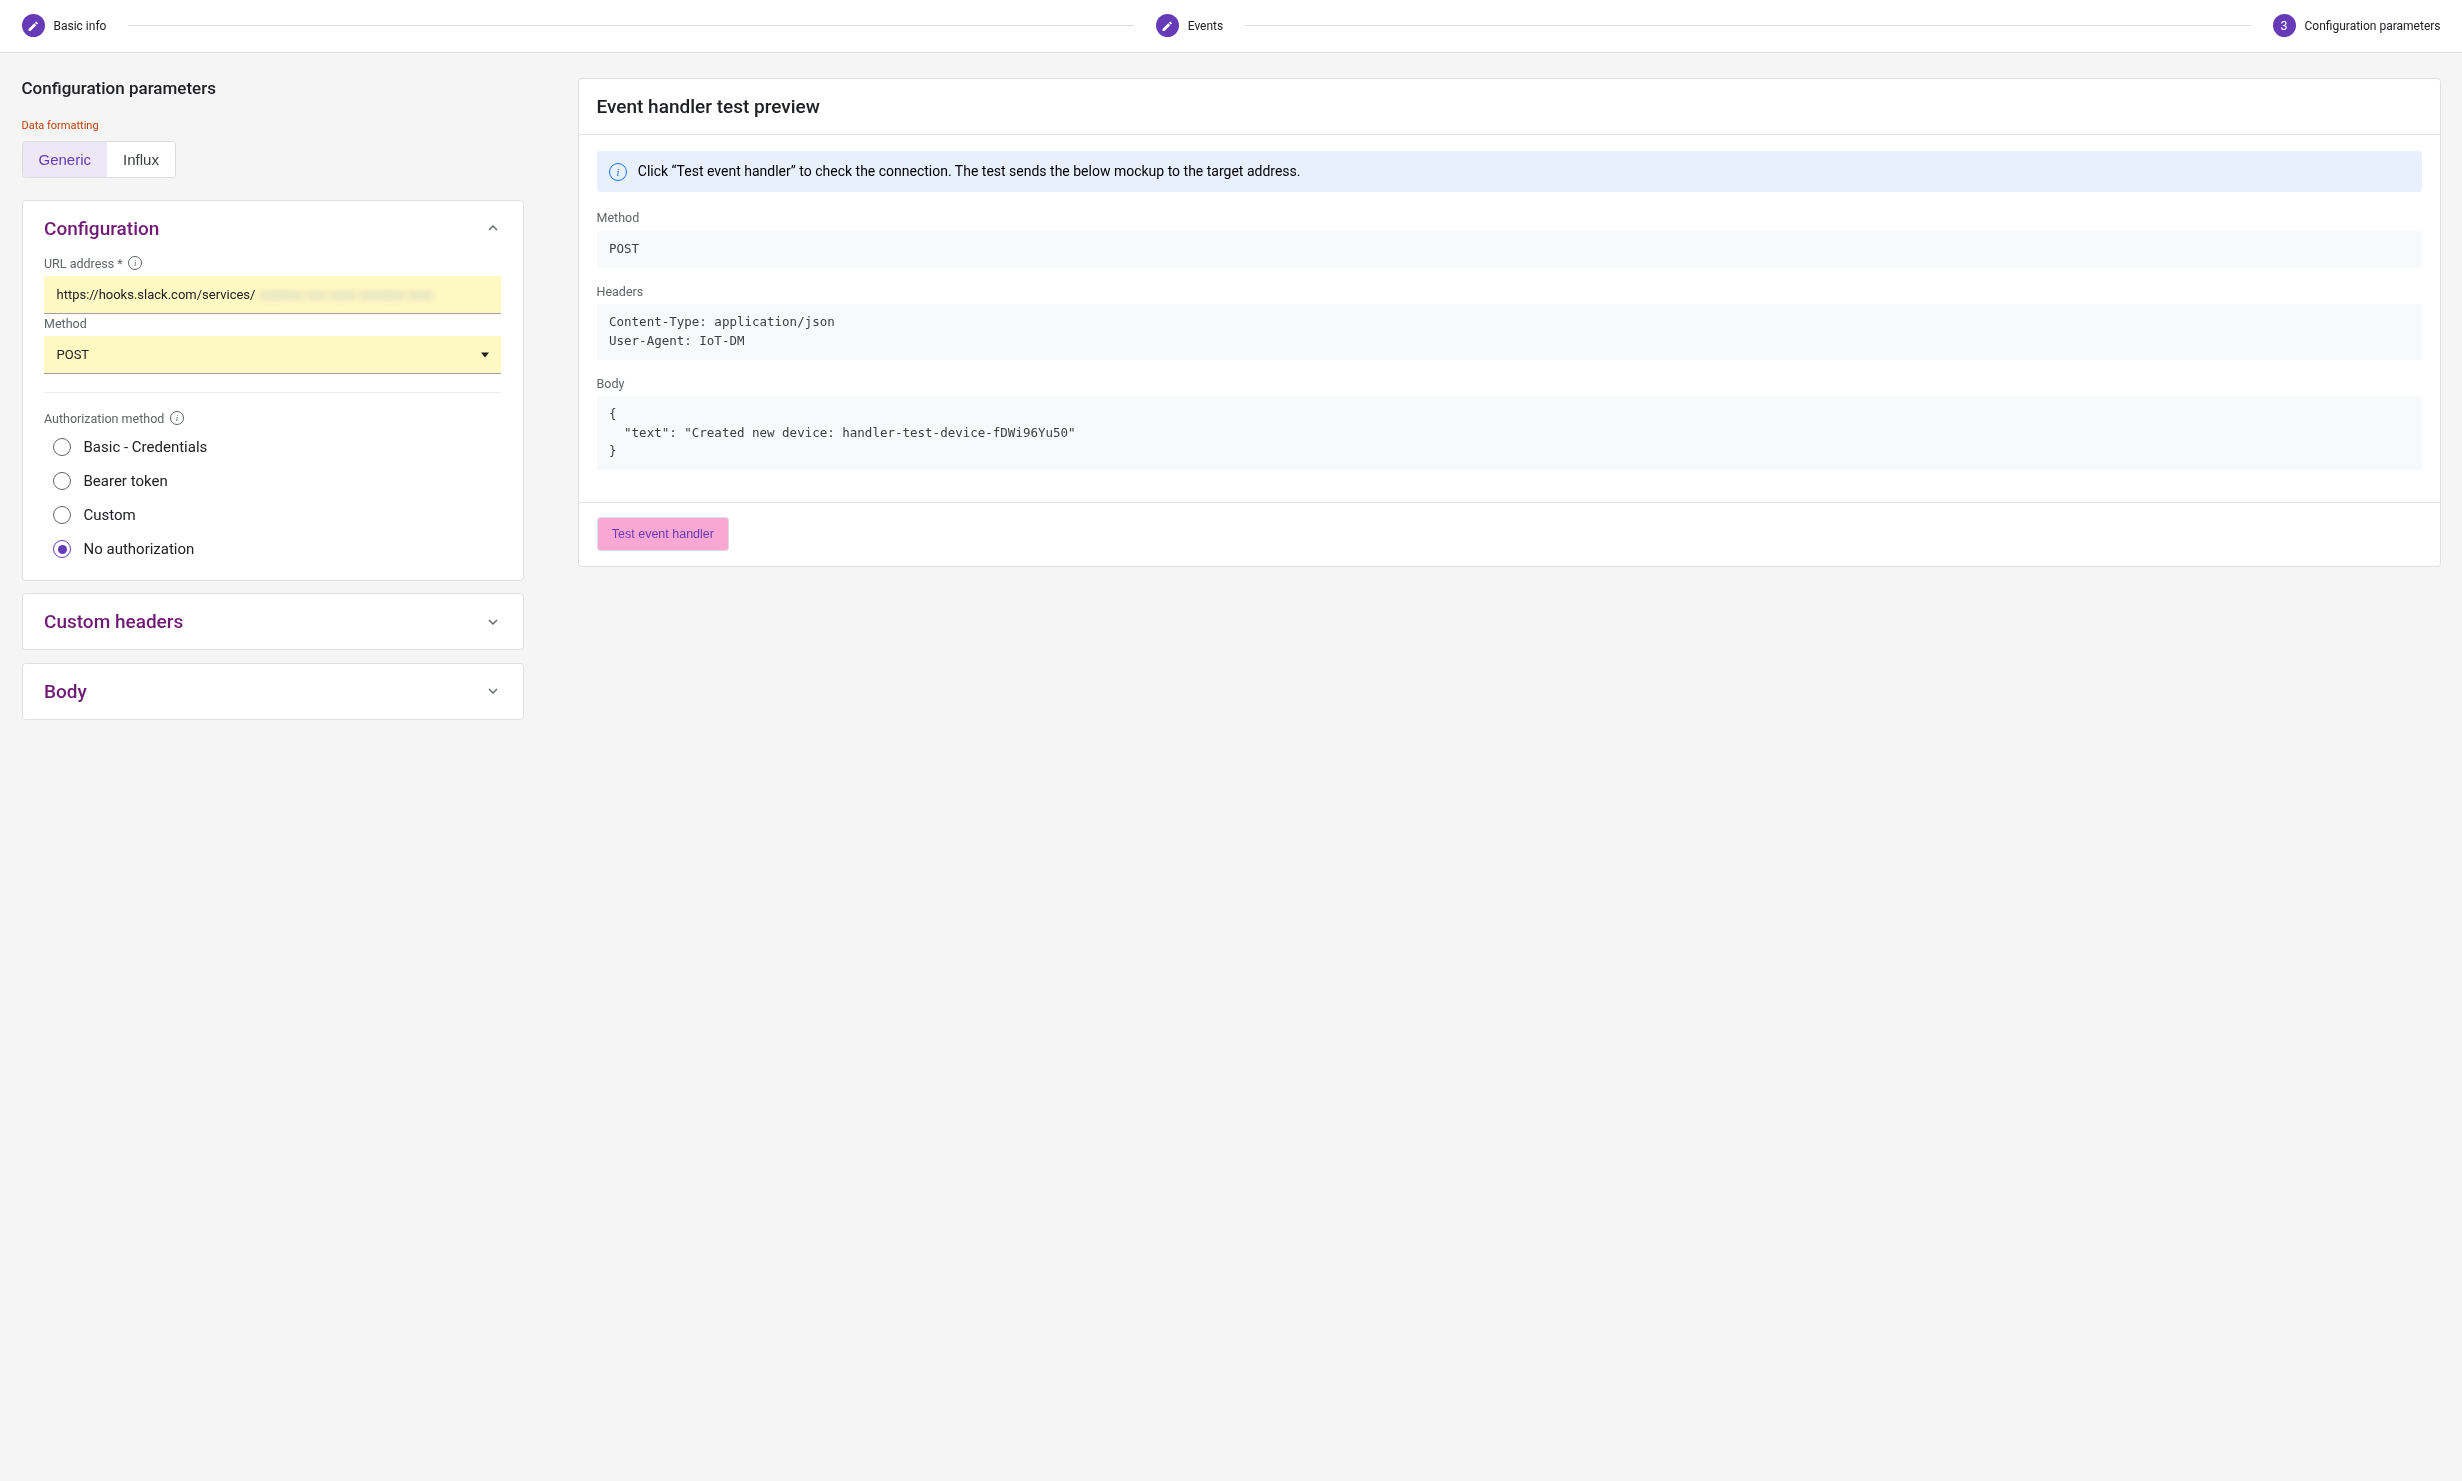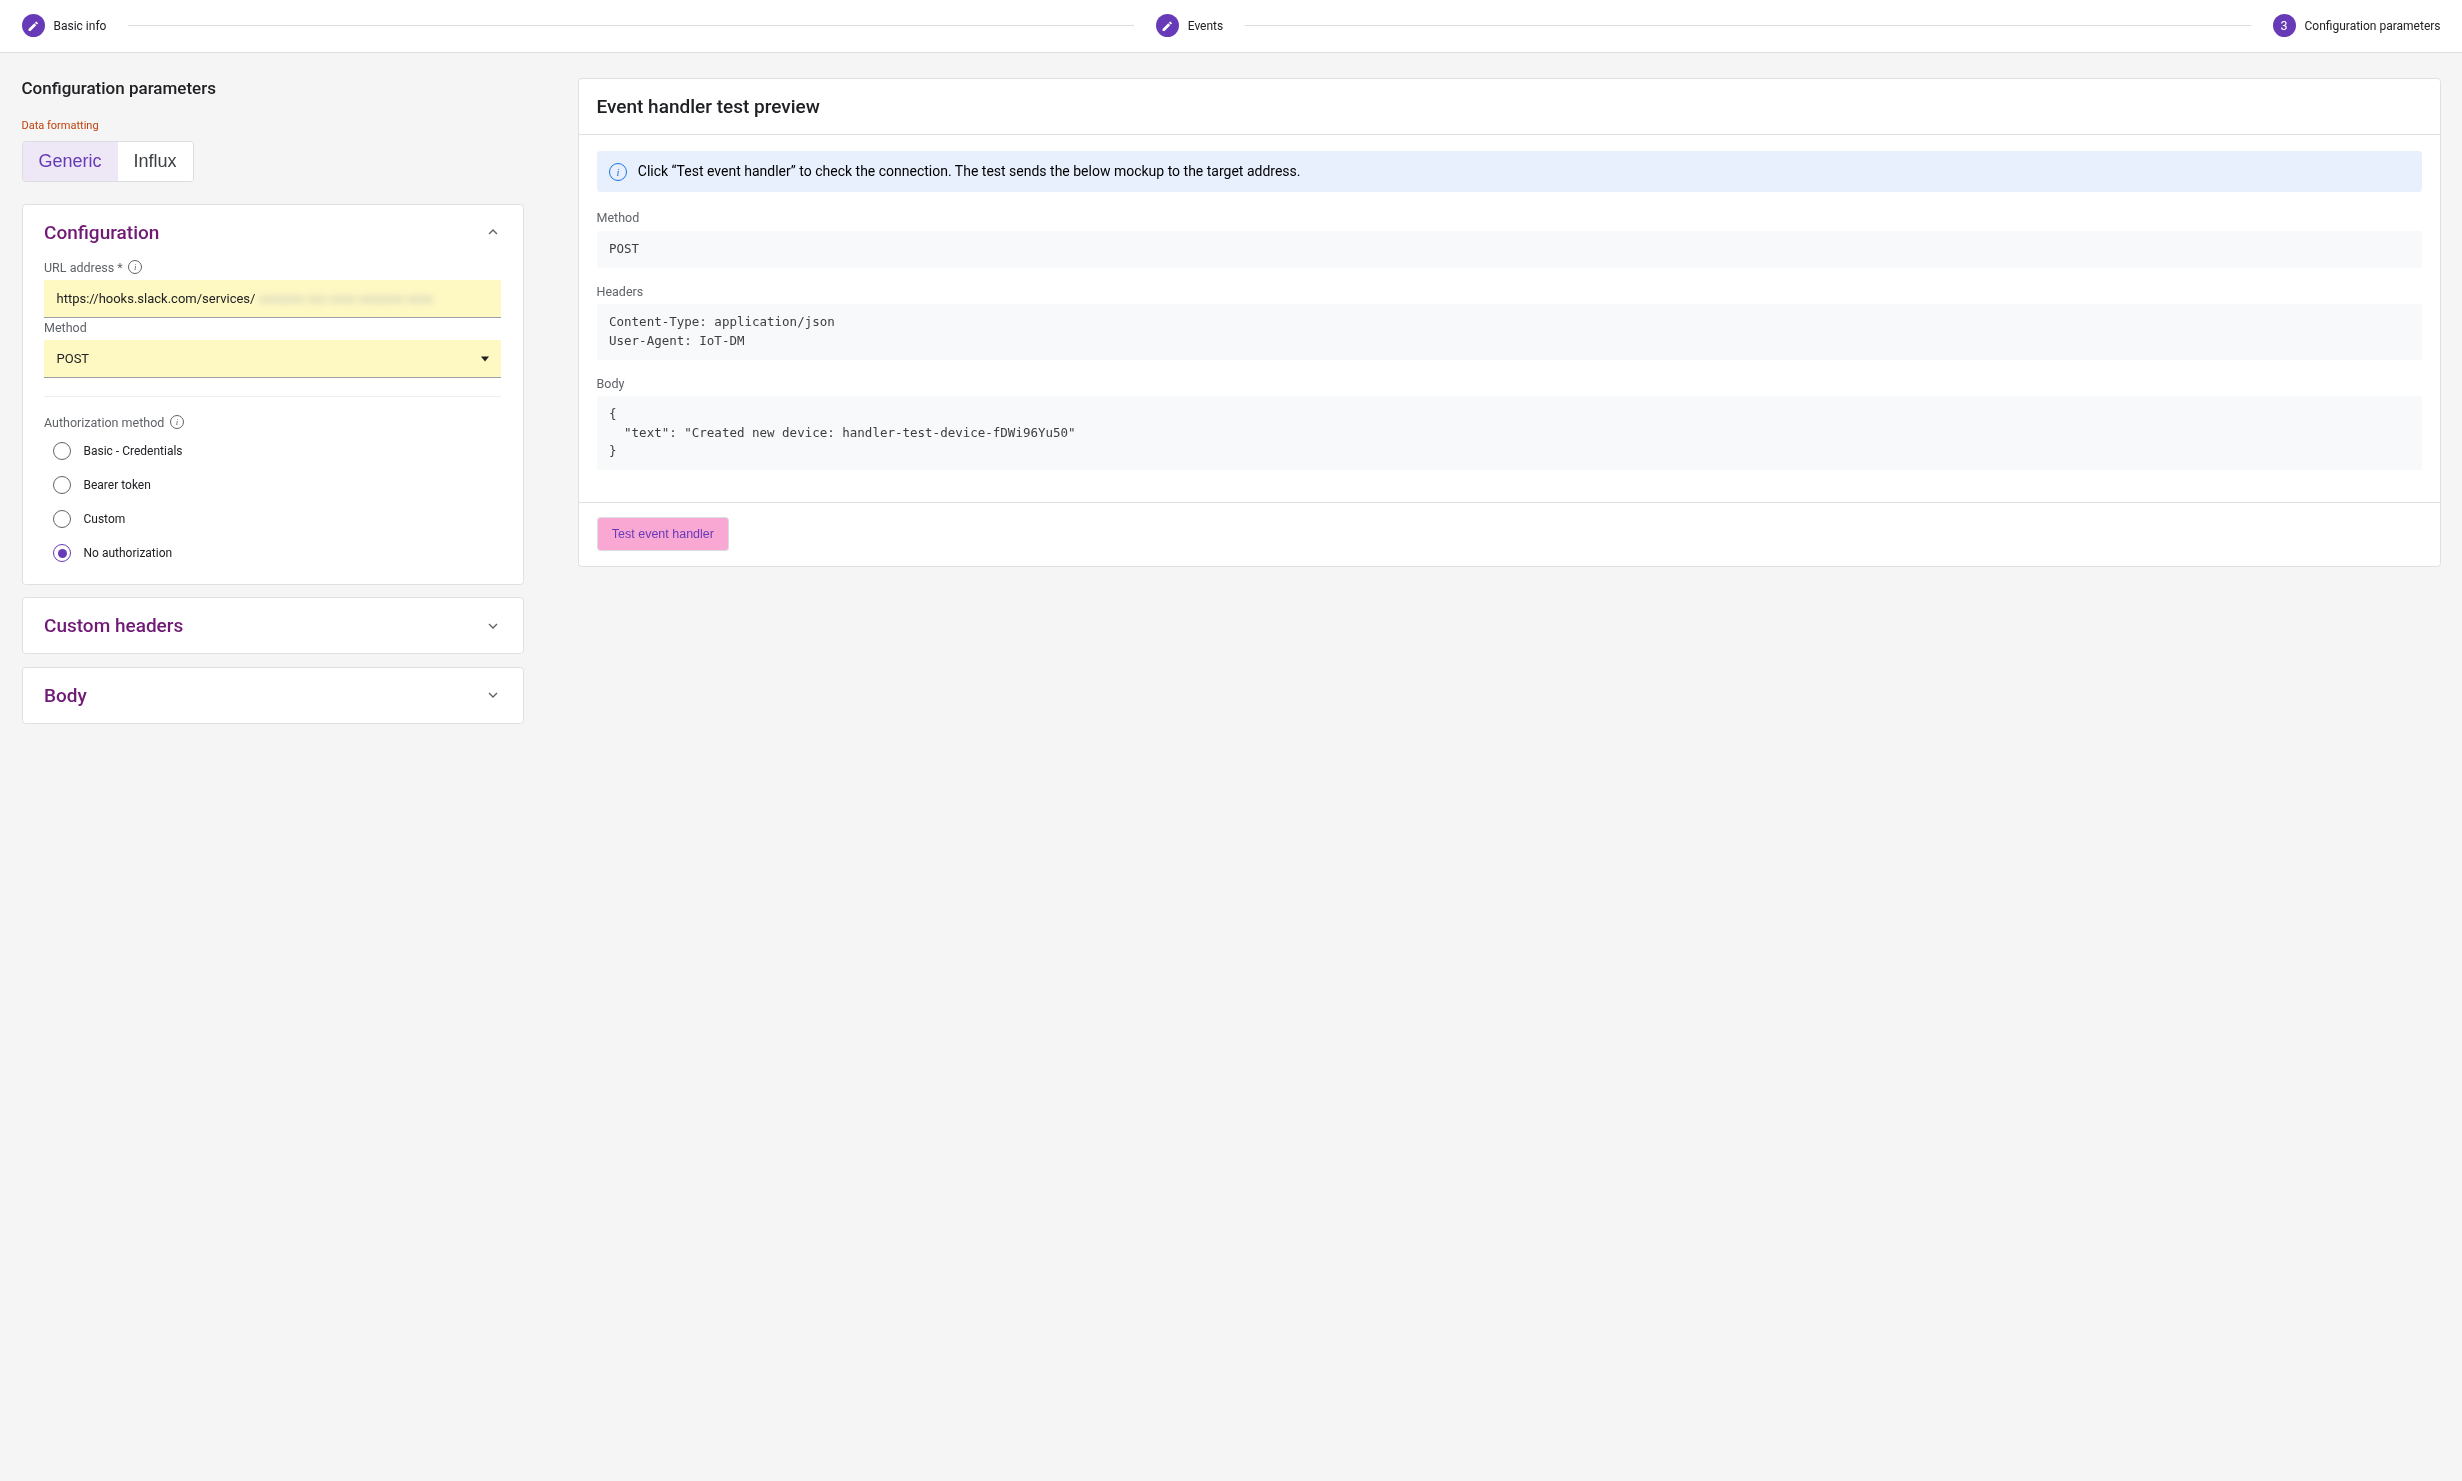--- a/index.html
+++ b/index.html
@@ -67,21 +67,21 @@
     display: inline-flex;
     border-radius: 3.6px;
     overflow: hidden;
     margin-bottom: 21.5px;
     border: 0.9px solid #dadce0;
   }
   .seg-btn {
     padding: 9px 16px;
     background: #fff;
     color: #3c4043;
-    font-size: 18px;
+    font-size: 15px;
     cursor: pointer;
     border: none;
   }
   .seg-btn.active {
     background: #ede7f6;
     color: #673ab7;
   }
 
   .card {
     background: #fff;
@@ -179,21 +179,21 @@
   .radio-circle.checked {
     border-color: #673ab7;
   }
   .radio-dot {
     width: 9px; height: 9px;
     border-radius: 50%;
     background: #673ab7;
     display: none;
   }
   .radio-circle.checked .radio-dot { display: block; }
-  .radio-label { font-size: 12px; color: #202124; }
+  .radio-label { font-size: 15px; color: #202124; }
 
   .preview-card {
     background: #fff;
     border: 0.9px solid #e0e0e0;
     border-radius: 3.6px;
   }
   .preview-header {
     padding: 16px 18px;
     border-bottom: 0.9px solid #e0e0e0;
     font-size: 19px;

